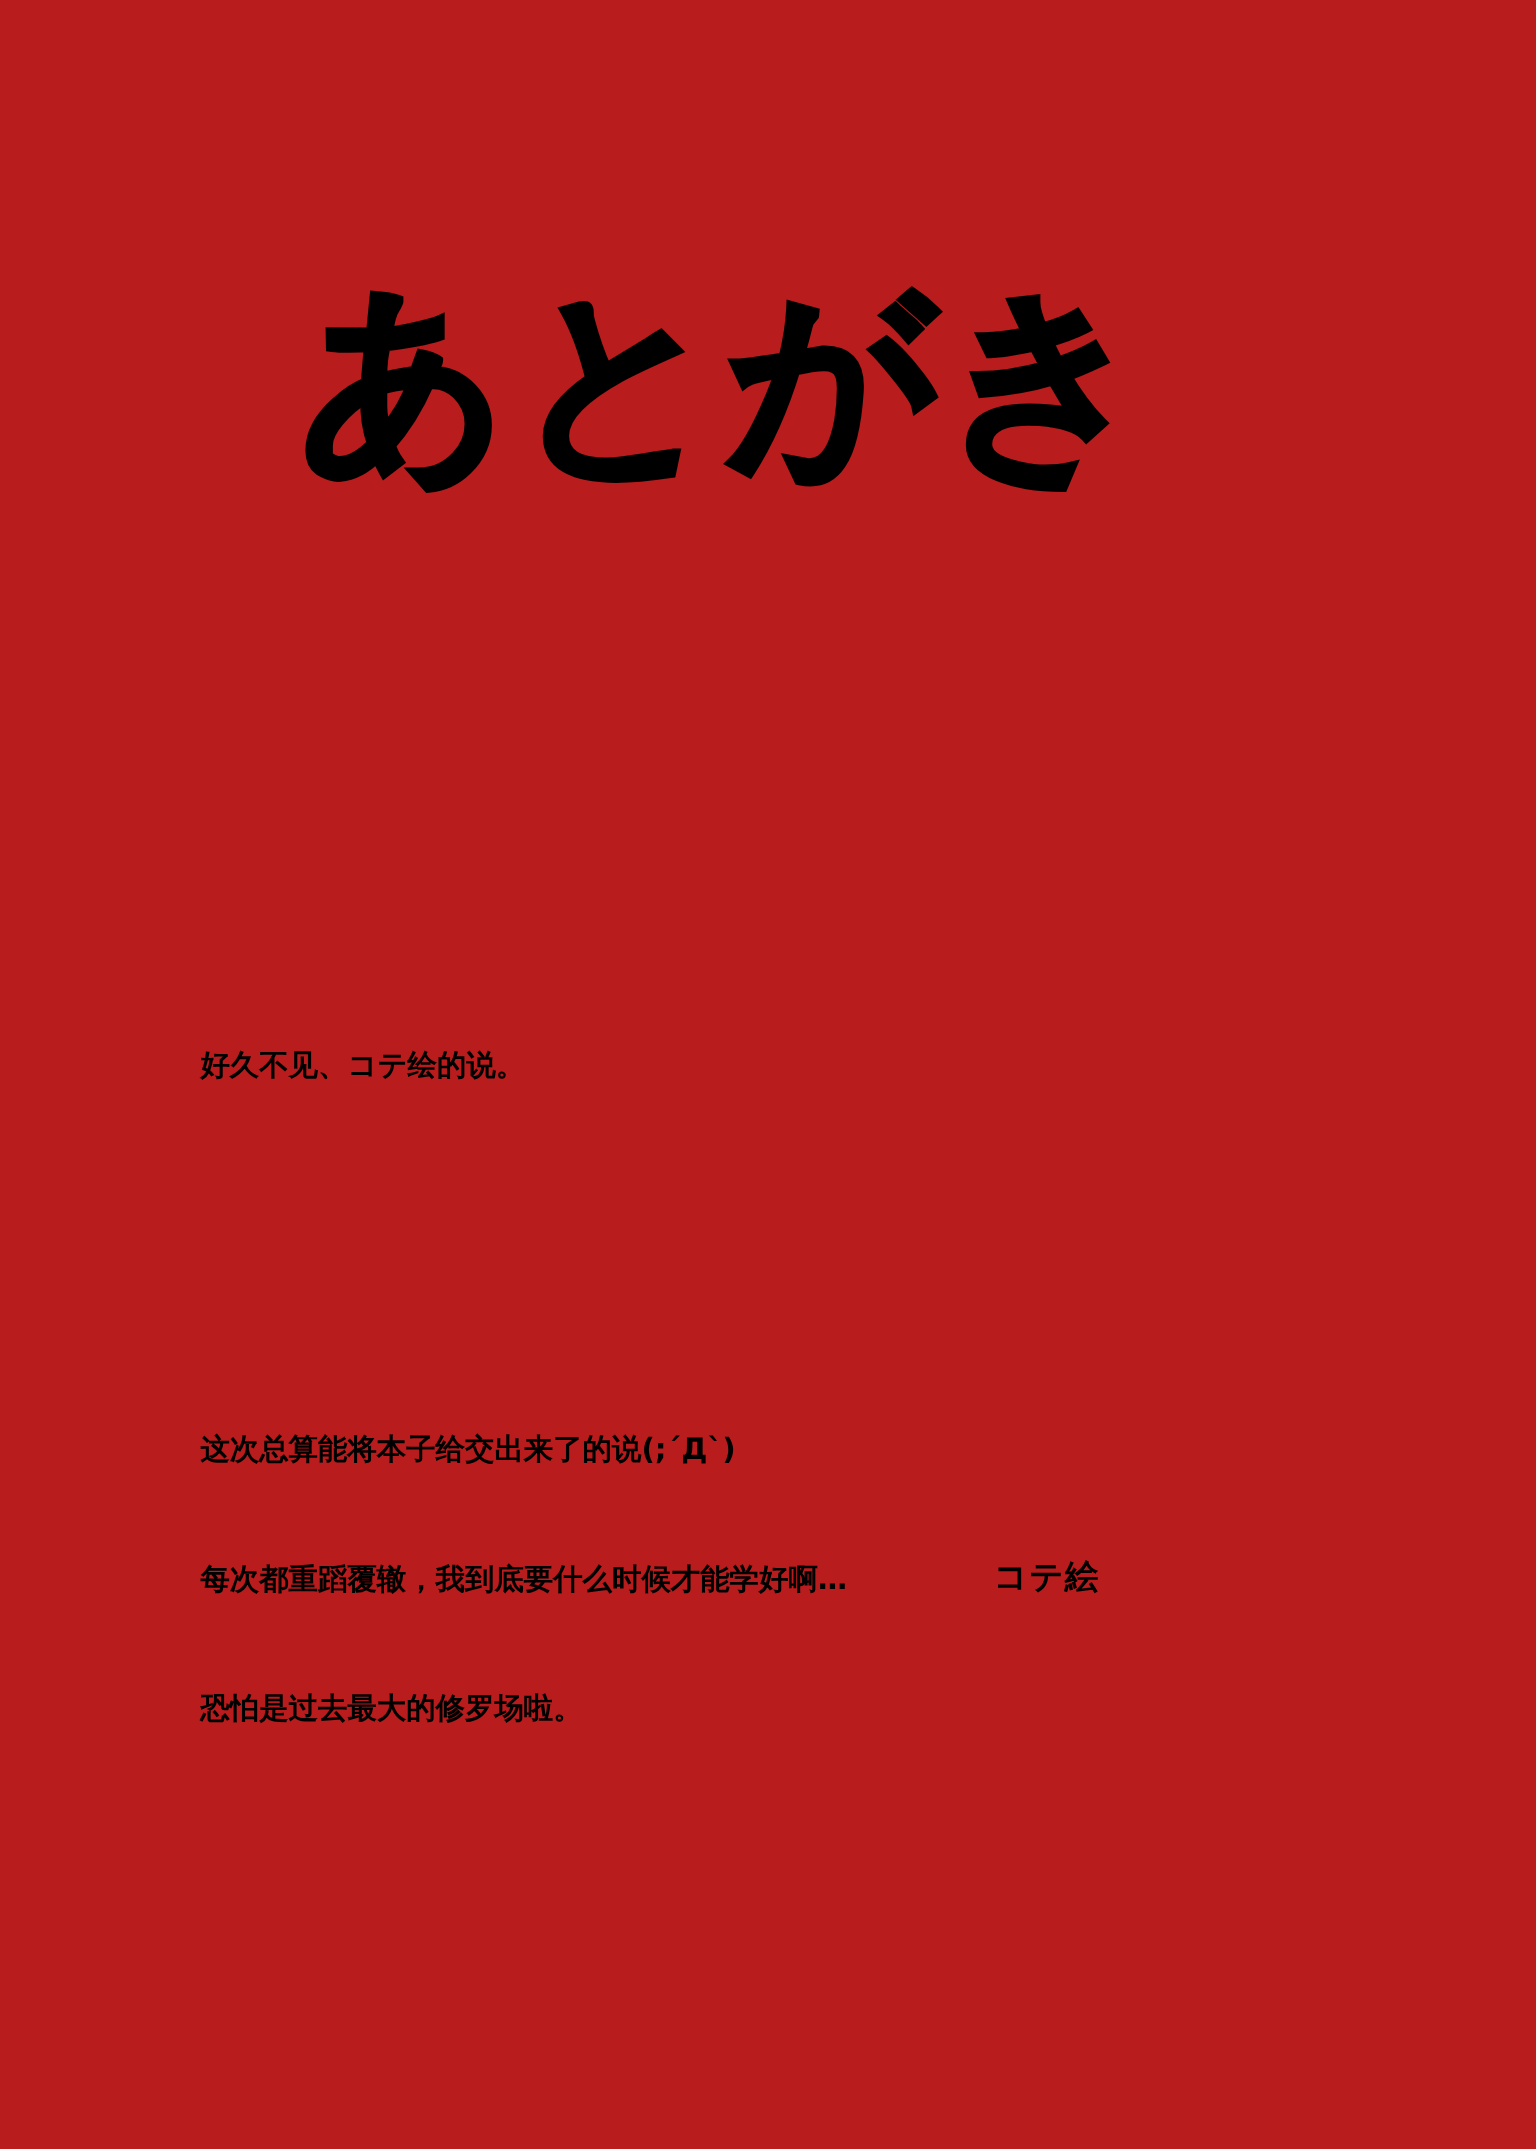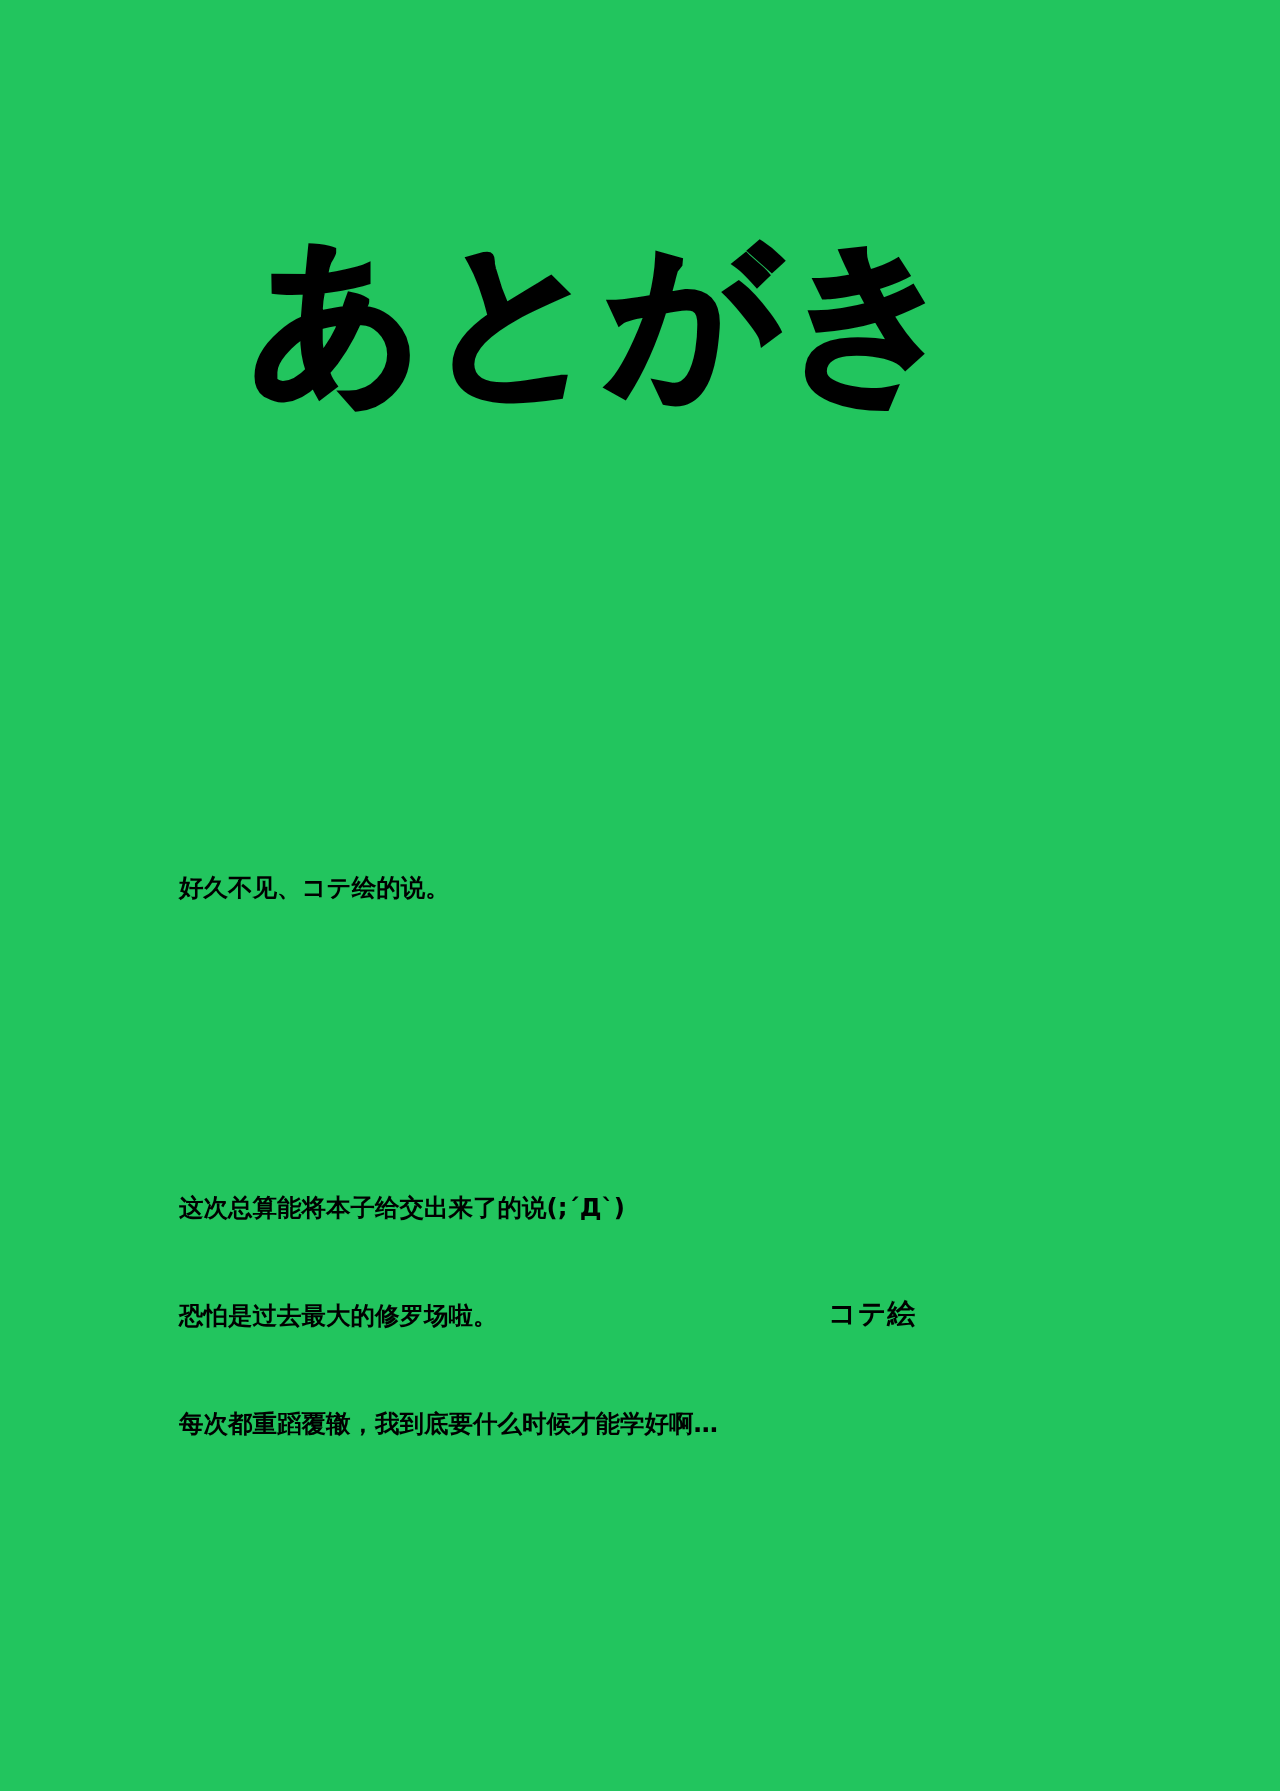--- a/index.html
+++ b/index.html
@@ -11,21 +11,21 @@
     width: 1280px;
     height: 1791px;
     position: relative;
     font-family: "DejaVu Sans", "Liberation Sans", sans-serif;
     color: #000000;
     overflow: hidden;
   }
   .page {
     position: absolute;
     inset: 0;
-    background: #22c55e;
+    background: #b91c1c;
   }
   .title {
     position: absolute;
     left: 250px;
     top: 232px;
     font-size: 170px;
     line-height: 1;
     font-weight: 900;
     letter-spacing: 4px;
     color: #000000;
@@ -38,21 +38,21 @@
     top: 690px;
     width: 900px;
     font-size: 24.5px;
     font-weight: 700;
     line-height: 36px;
     color: #000000;
     white-space: pre-wrap;
     font-family: "DejaVu Sans", "Liberation Sans", sans-serif;
   }
   .para {
-    margin: 0 0 32px 12px;
+    margin: 0 0 32px 0;
   }
   .para:last-child {
     margin-bottom: 0;
   }
   .line {
     display: block;
     white-space: pre;
   }
   .signature {
     position: absolute;
@@ -72,22 +72,22 @@
   <div class="title">あとがき</div>
 
   <div class="body-text">
 
     <div class="para">
       <span class="line">好久不见、コテ绘的说。</span>
     </div>
 
     <div class="para">
       <span class="line">这次总算能将本子给交出来了的说(;´Д`)</span>
+      <span class="line">每次都重蹈覆辙，我到底要什么时候才能学好啊…</span>
       <span class="line">恐怕是过去最大的修罗场啦。</span>
-      <span class="line">每次都重蹈覆辙，我到底要什么时候才能学好啊…</span>
     </div>
 
     <div class="para">
       
       
       
       
       
     </div>
 

